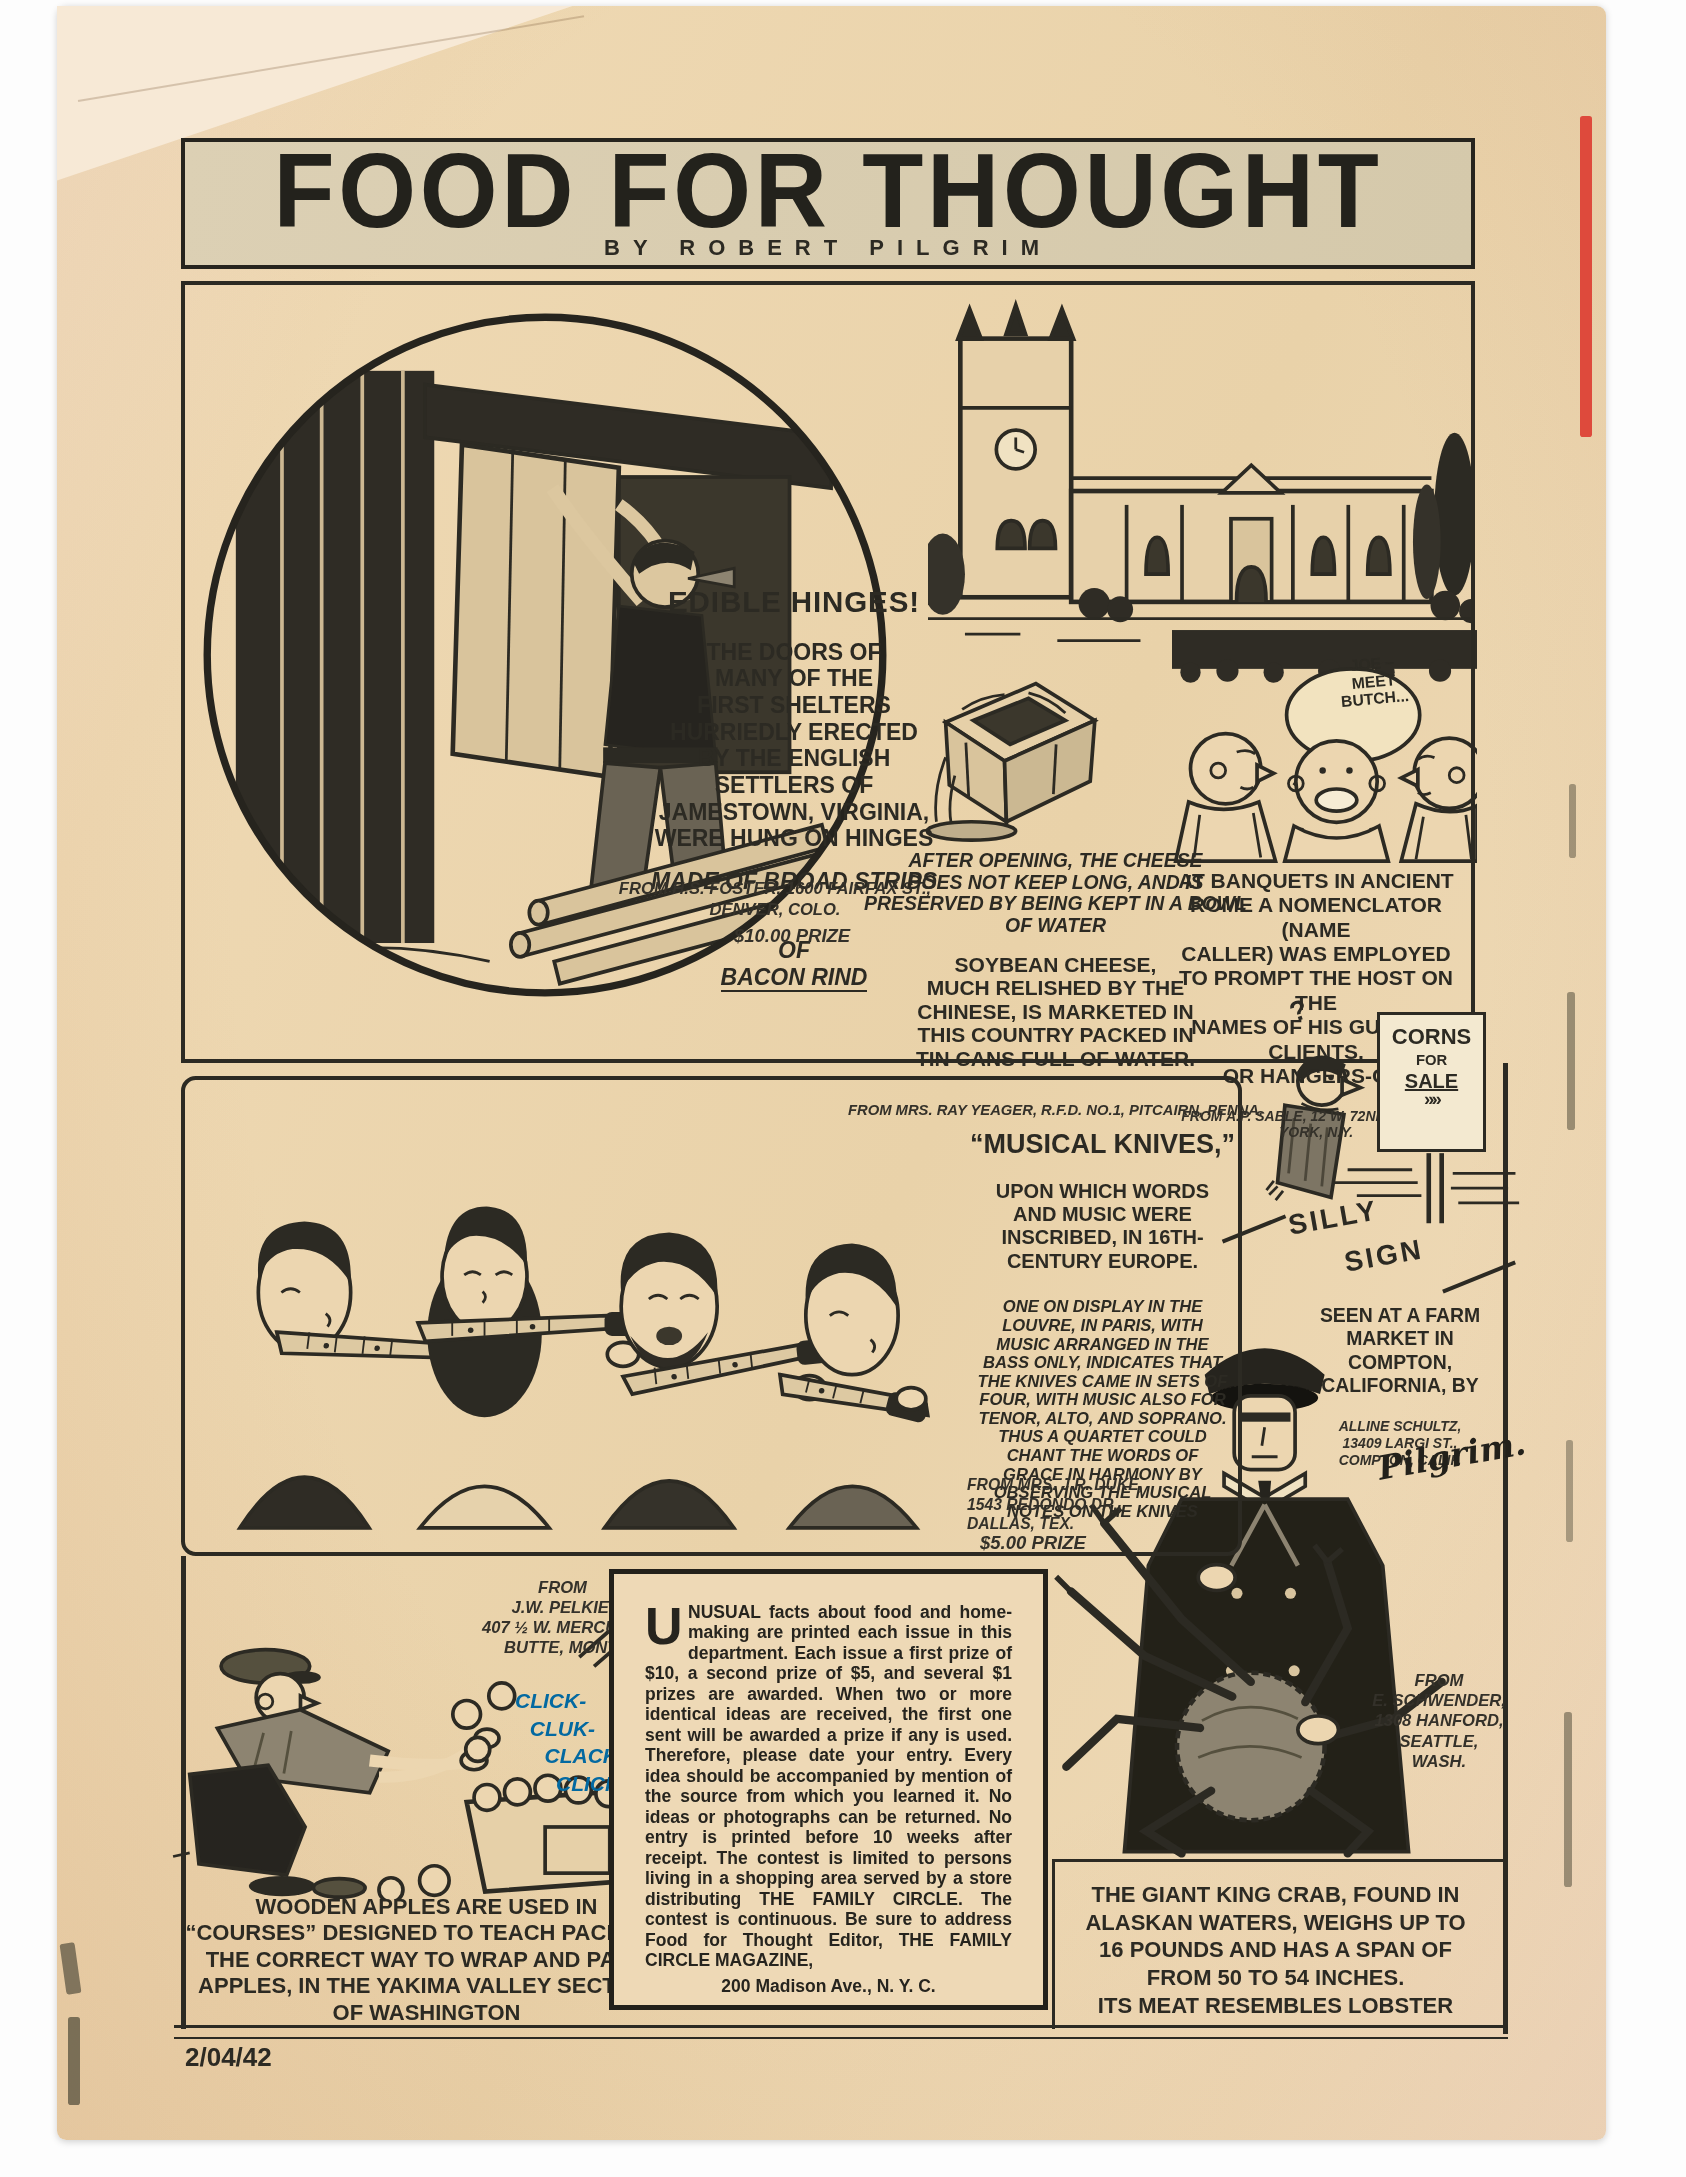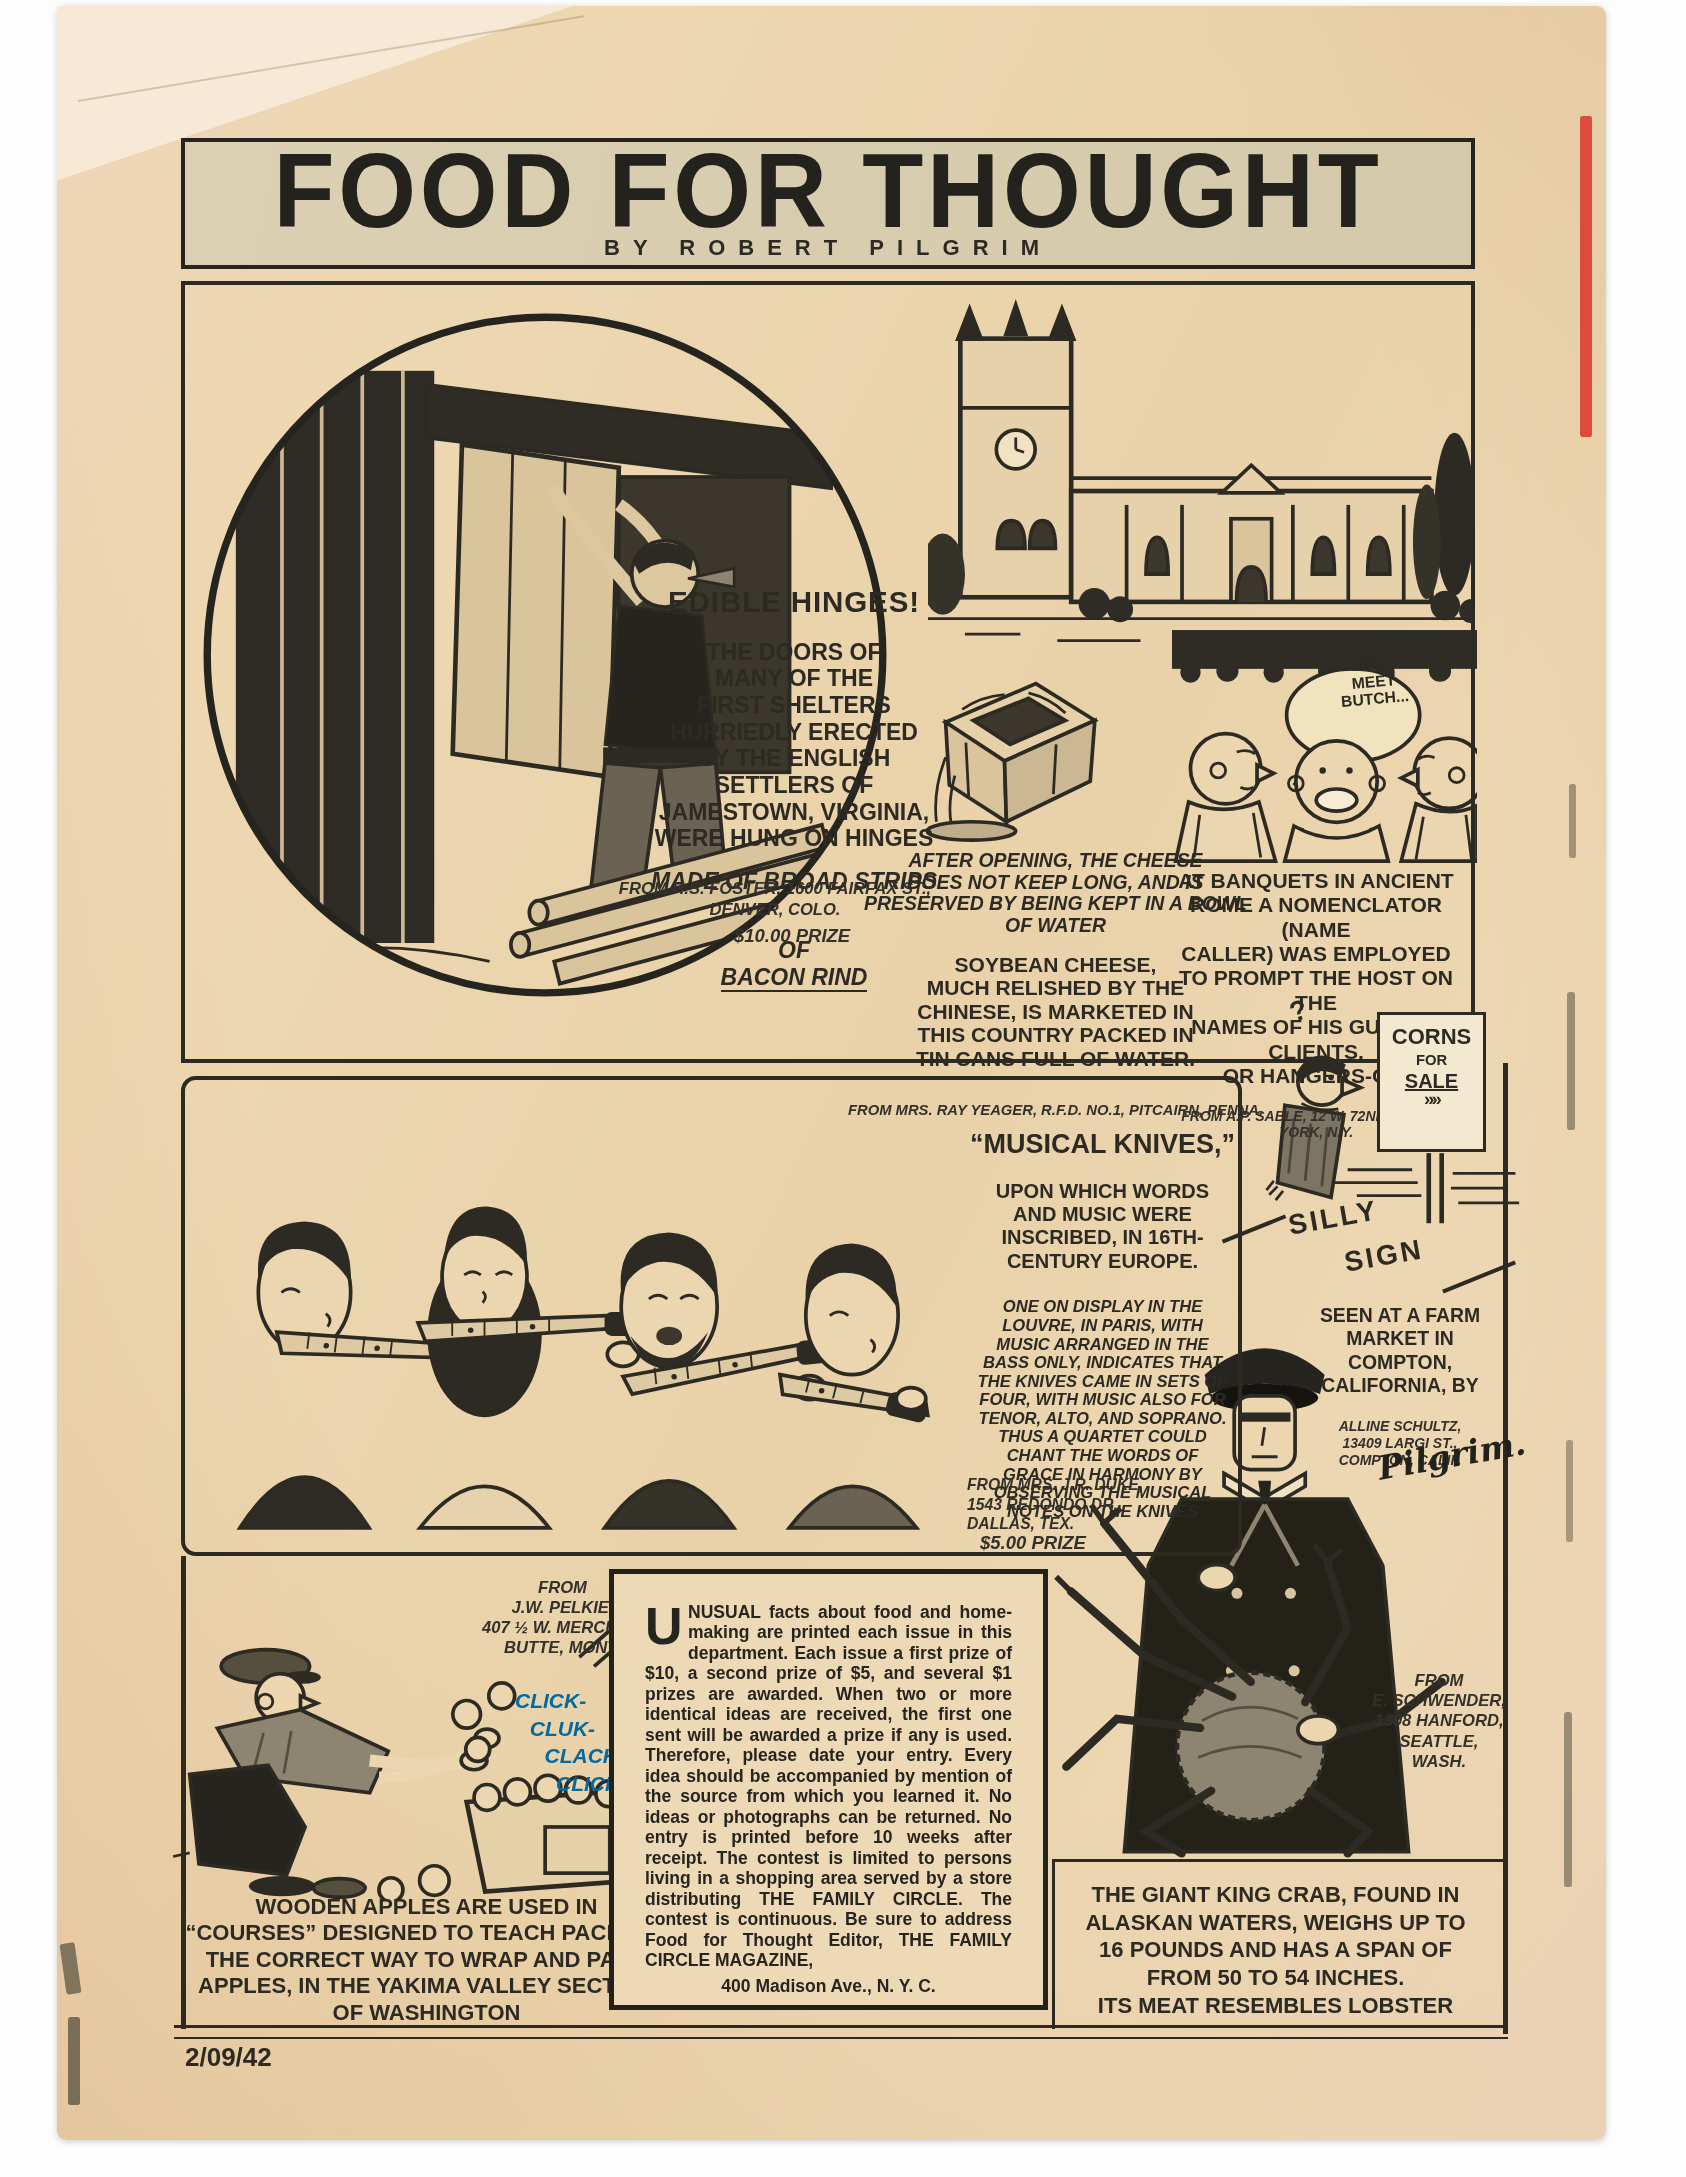--- a/index.html
+++ b/index.html
@@ -486,30 +486,30 @@
     <div class="sfxline" style="margin-left:41px;">CLICK</div>
   </div>
   <div class="abs hand" style="left:183px;top:1894px;width:487px;font-size:22px;line-height:1.2;">WOODEN APPLES ARE USED IN
 “COURSES” DESIGNED TO TEACH PACKERS
 THE CORRECT WAY TO WRAP AND PACK
 APPLES, IN THE YAKIMA VALLEY SECTION
 OF WASHINGTON</div>
 
   <div class="abs contest">
     <p><span class="dropcap">U</span><span>NUSUAL facts about food and home-making are printed each issue in this department. Each issue a first prize of $10, a second prize of $5, and several $1 prizes are awarded. When two or more identical ideas are received, the first one sent will be awarded a prize if any is used. Therefore, please date your entry. Every idea should be accompanied by mention of the source from which you learned it. No ideas or photographs can be returned. No entry is printed before 10 weeks after receipt. The contest is limited to persons living in a shopping area served by a store distributing THE FAMILY CIRCLE. The contest is continuous. Be sure to address Food for Thought Editor, THE FAMILY CIRCLE MAGAZINE,</span></p>
-    <div class="addr">400 Madison Ave., N. Y. C.</div>
+    <div class="addr">200 Madison Ave., N. Y. C.</div>
   </div>
 
   <div class="abs hand credit" style="left:1340px;top:1671px;width:198px;font-size:16.6px;line-height:1.22;text-align:center;">FROM
 E. SCHWENDER,
 1308 HANFORD,
 SEATTLE,
 WASH.</div>
   <div class="abs hand" style="left:1067px;top:1881px;width:417px;font-size:22px;line-height:1.26;">THE GIANT KING CRAB, FOUND IN
 ALASKAN WATERS, WEIGHS UP TO
 16 POUNDS AND HAS A SPAN OF
 FROM 50 TO 54 INCHES.
 ITS MEAT RESEMBLES LOBSTER</div>
 
-  <div class="abs hand" style="left:185px;top:2042px;font-size:26px;">2/09/42</div>
+  <div class="abs hand" style="left:185px;top:2042px;font-size:26px;">2/04/42</div>
 
 </div>
 
 
 </body></html>

